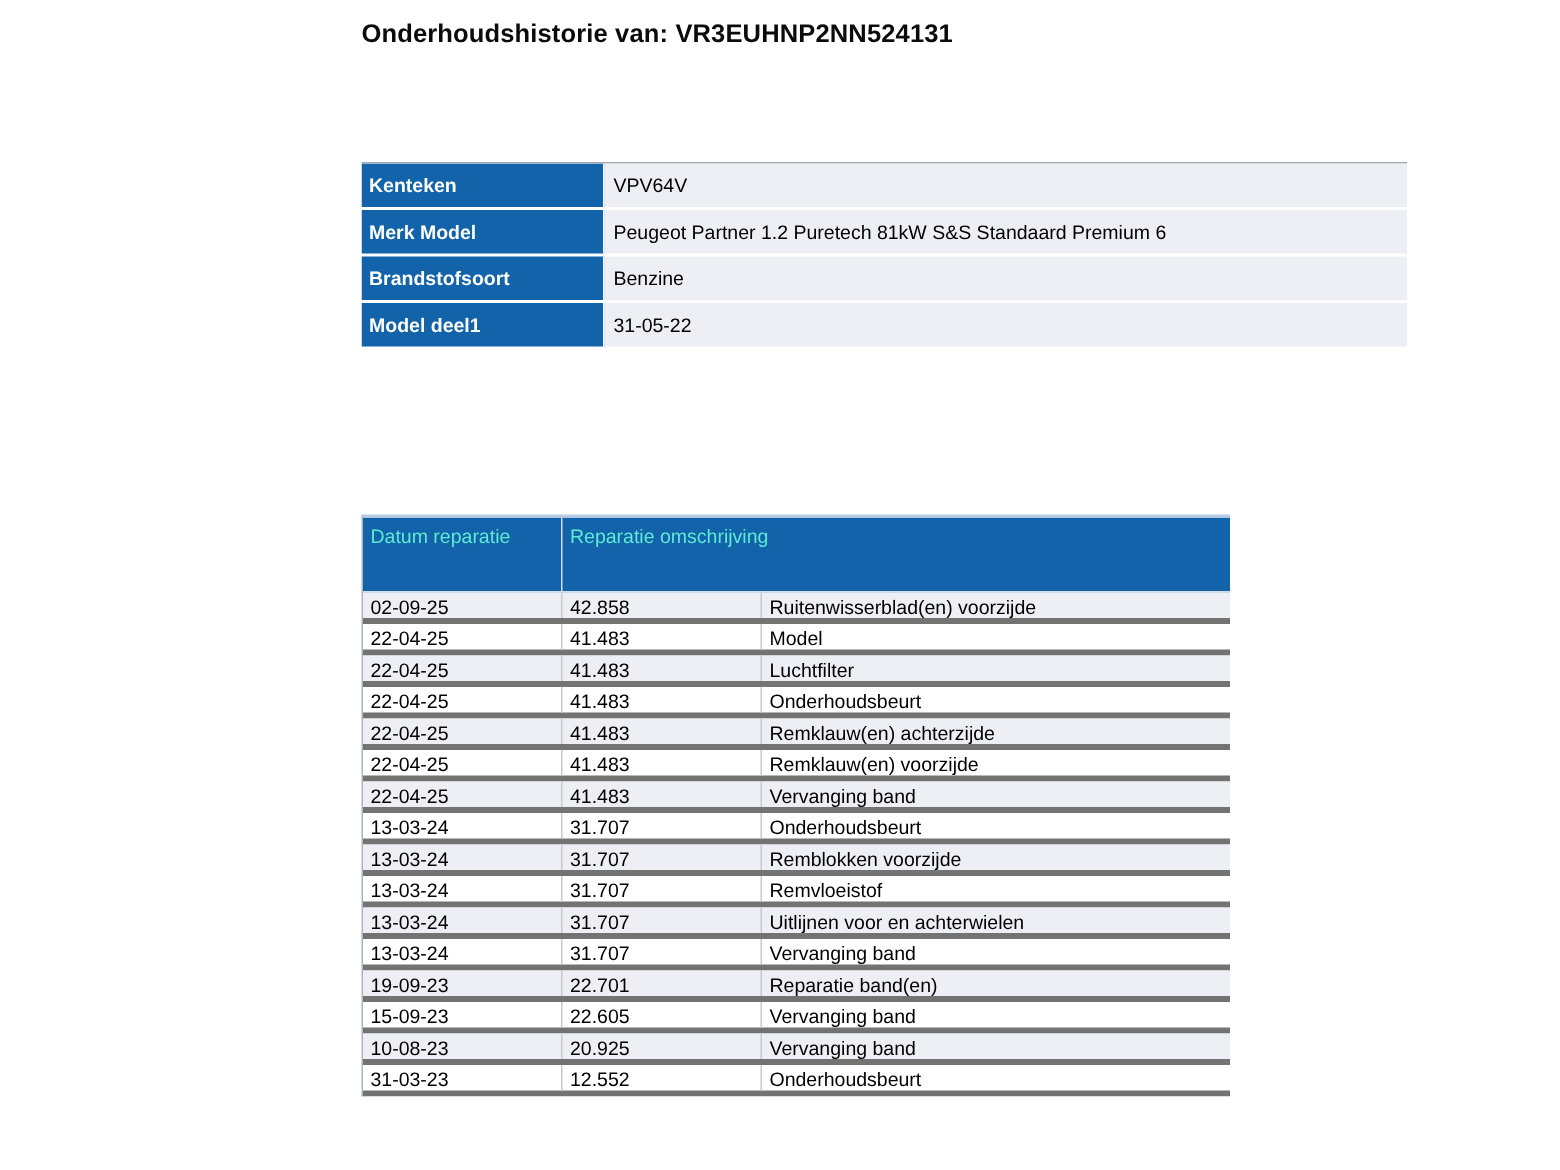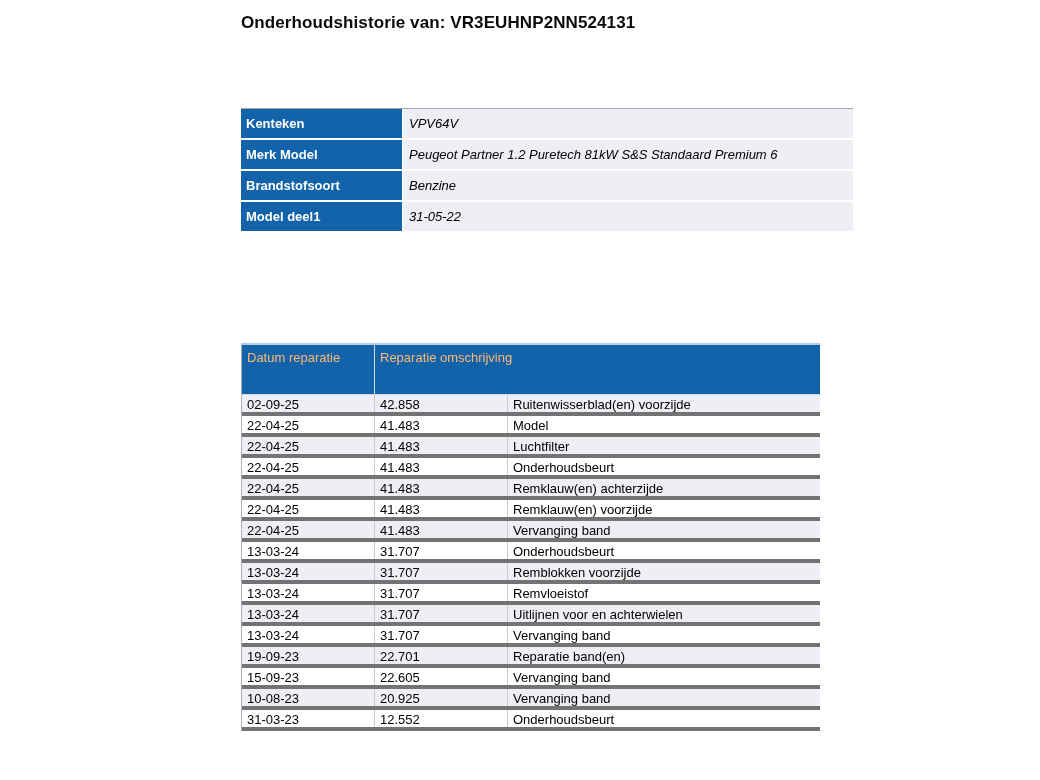--- a/index.html
+++ b/index.html
@@ -29,21 +29,21 @@
     color: #0b0b0b;
     letter-spacing: 0.1px;
     white-space: nowrap;
   }
 
   
   .info-table {
     position: absolute;
     left: 241px;
     top: 108px;
-    width: 612px;
+    width: 697px;
     border-top: 1px solid #9fa8b2;
     overflow: hidden;
   }
   .info-row {
     display: flex;
     height: 29px;
     margin-bottom: 2px;
   }
   .info-label {
     width: 162px;
@@ -60,41 +60,40 @@
   }
   .info-value {
     flex: 1;
     background: #eeeff4;
     font-size: 13px;
     display: flex;
     align-items: center;
     padding-left: 6px;
     white-space: nowrap;
     overflow: hidden;
-    font-style: italic;
   }
 
   
   .maint-table {
     position: absolute;
     left: 241px;
     top: 343px;
     width: 579px;
     border-top: 2px solid #b7cce4;
     border-left: 1px solid #adb3bc;
     overflow: hidden;
   }
   .maint-header {
     display: flex;
     height: 50px;
     background: #1263a9;
     border-bottom: 1px solid #d3dce6;
   }
   .h-cell {
-    color: #fdba74;
+    color: #5eead4;
     font-size: 13px;
     padding: 5px 0 0 5px;
     white-space: nowrap;
     overflow: hidden;
   }
   .m-row {
     display: flex;
     height: 21px;
     border-bottom: 4px solid #737373;
     background: #ffffff;

